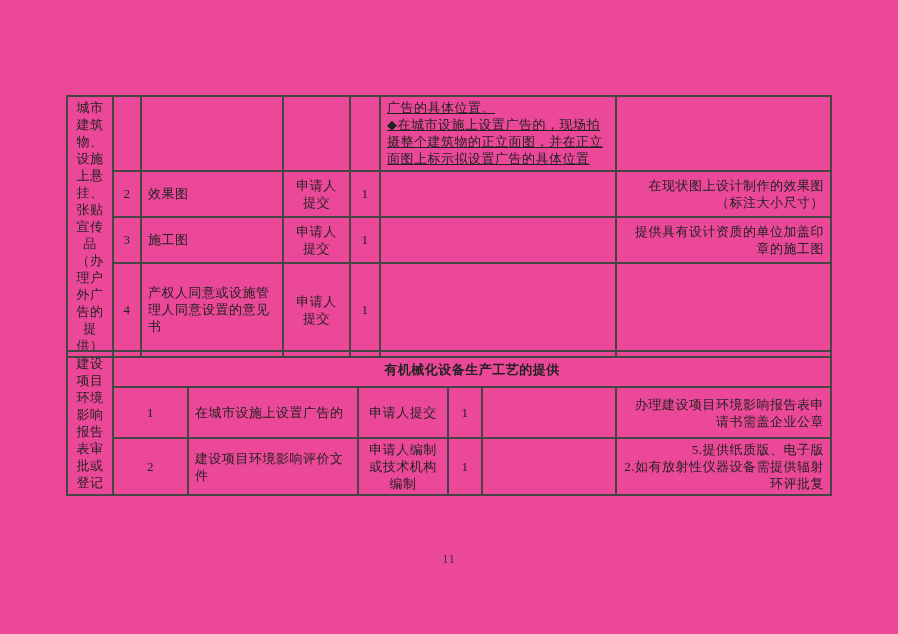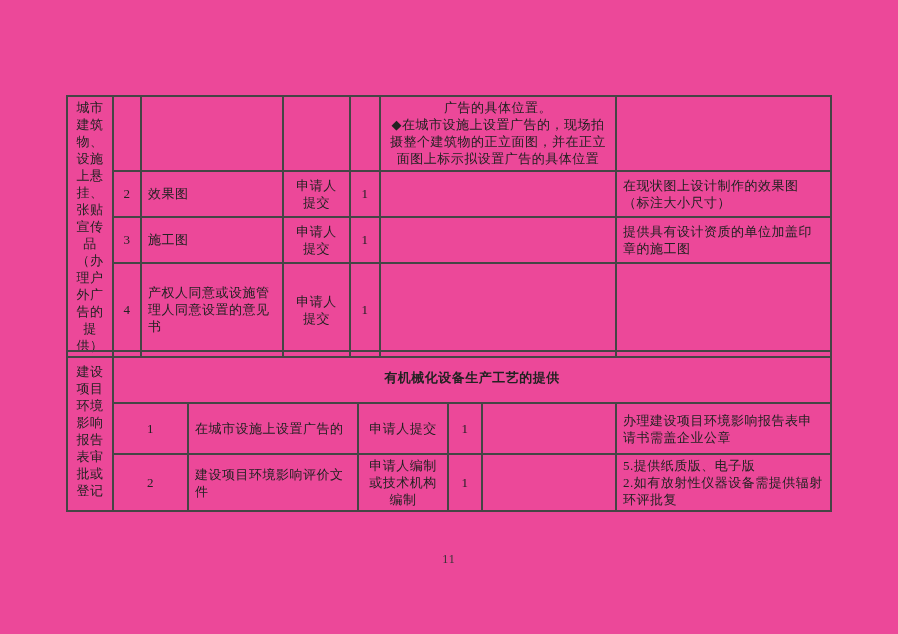--- a/index.html
+++ b/index.html
@@ -47,26 +47,27 @@
   .name-cell {
     text-align: left;
     vertical-align: middle;
   }
   .source-cell {
     text-align: center;
     vertical-align: middle;
     padding: 2px 5px;
   }
   .desc-cell {
-    text-align: center;
+    text-align: left;
     vertical-align: top;
     padding: 3px 6px;
+    text-decoration: underline;
   }
   .remarks-cell {
-    text-align: left;
+    text-align: right;
     vertical-align: middle;
     padding: 3px 6px;
   }
   .empty-cell { vertical-align: middle; }
   .section-header-cell {
     text-align: center;
     vertical-align: middle;
     font-weight: bold;
     font-size: 15px;
     letter-spacing: 1px;
@@ -142,21 +143,21 @@
     <colgroup>
       <col style="width:46px">
         <col style="width:75px">
         <col style="width:170px">
       <col style="width:90px">
         <col style="width:34px">
         <col style="width:134px">
       <col style="width:215px">
     </colgroup>
     <tbody>
-      <tr style="height:52px;">
+      <tr style="height:36px;">
         <td class="label-cell" rowspan="3">建设项目环境影响报告表审批或登记</td>
         <td class="section-header-cell" colspan="6">有机械化设备生产工艺的提供</td>
       </tr>
       <tr style="height:51px;">
         <td class="num-cell">1</td>
         <td class="name-cell">在城市设施上设置广告的</td>
         <td class="source-cell">申请人提交</td>
         <td class="count-cell">1</td>
         <td class="desc-cell empty-cell"></td>
         <td class="remarks-cell">

